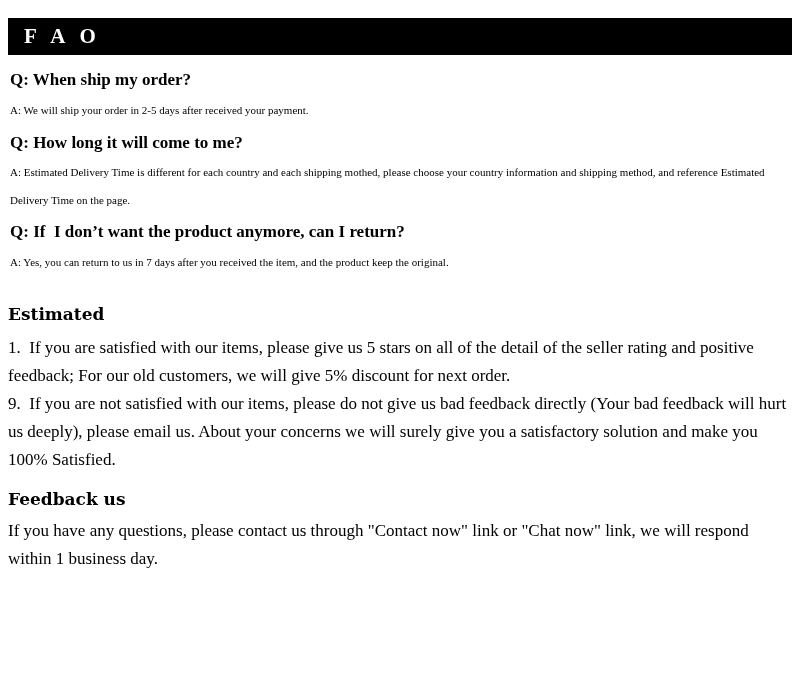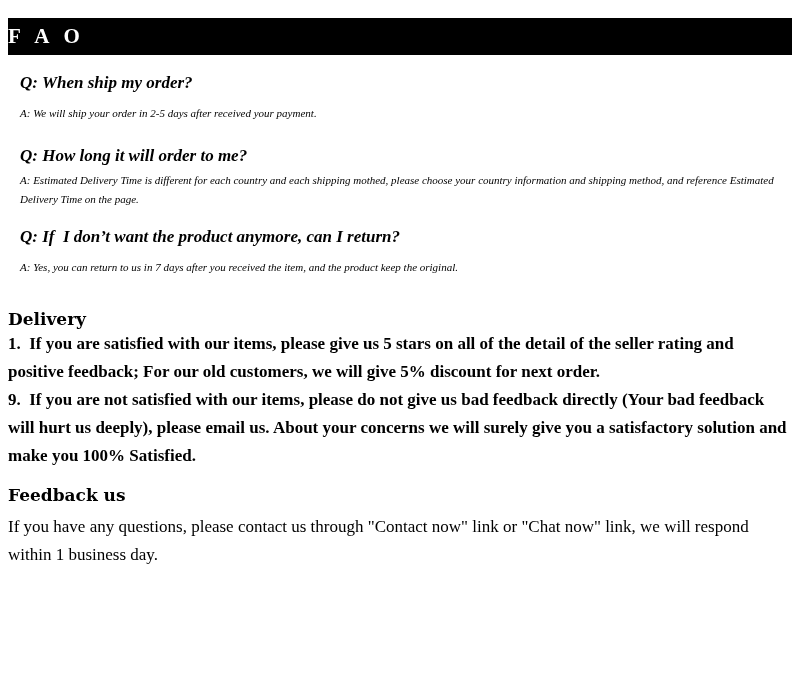--- a/index.html
+++ b/index.html
@@ -22,69 +22,68 @@
     box-sizing: border-box;
     padding: 0 8px;
   }
   
   .banner {
     margin-top: 18px;
     height: 37px;
     background: #000000;
     display: flex;
     align-items: center;
-    padding-left: 0;
+    padding-left: 16px;
     box-sizing: border-box;
   }
   .banner-title {
     color: #ffffff;
     font-family: "Liberation Serif", "DejaVu Serif", serif;
     font-weight: bold;
     font-size: 21px;
     letter-spacing: 5px;
     line-height: 1;
   }
   
   .faq {
     margin-top: 9px;
   }
   .qa {
-    margin: 12px;
-    font-style: italic;
+    margin: 2px;
   }
   .q {
     font-weight: bold;
     font-size: 17px;
     line-height: 31px;
     margin: 0;
     white-space: pre;
   }
   .a {
     font-weight: normal;
     font-size: 11px;
     line-height: 30px;
     margin: 0 0 1px 0;
     white-space: pre-wrap;
   }
   .a.multi {
-    line-height: 19px;
+    line-height: 28px;
   }
   
   .section-heading {
     font-family: "DejaVu Serif", "Liberation Serif", serif;
     font-weight: bold;
     font-size: 17px;
     line-height: 22px;
     margin: 0;
   }
   .feedback-block {
     margin-top: 26px;
   }
   .feedback-body {
-    font-weight: bold;
+    margin-top: 9px;
   }
   .para {
     font-size: 17px;
     line-height: 28px;
     margin: 0;
     white-space: pre-wrap;
   }
   .contact-block {
     margin-top: 14px;
   }
@@ -102,37 +101,37 @@
   </div>
 
   <div class="faq">
 
     <div class="qa">
       <p class="q">Q: When ship my order?</p>
       <p class="a">A: We will ship your order in 2-5 days after received your payment.</p>
     </div>
 
     <div class="qa">
-      <p class="q">Q: How long it will order to me?</p>
+      <p class="q">Q: How long it will come to me?</p>
       <p class="a multi">A: Estimated Delivery Time is different for each country and each shipping mothed, please choose your country information and shipping method, and reference Estimated Delivery Time on the page.</p>
     </div>
 
 
     <div class="qa">
       <p class="q">Q: If  I don’t want the product anymore, can I return?</p>
       <p class="a">A: Yes, you can return to us in 7 days after you received the item, and the product keep the original.</p>
     </div>
 
     <div class="qa">
     </div>
 
   </div>
 
   <div class="feedback-block">
-    <p class="section-heading">Delivery</p>
+    <p class="section-heading">Estimated</p>
     <div class="feedback-body">
       <p class="para">1.  If you are satisfied with our items, please give us 5 stars on all of the detail of the seller rating and positive feedback; For our old customers, we will give 5% discount for next order.</p>
       <p class="para">9.  If you are not satisfied with our items, please do not give us bad feedback directly (Your bad feedback will hurt us deeply), please email us. About your concerns we will surely give you a satisfactory solution and make you 100% Satisfied.</p>
     </div>
   </div>
 
   <div class="contact-block">
     <p class="section-heading">Feedback us</p>
     <div class="contact-body">
       <p class="para">If you have any questions, please contact us through "Contact now" link or "Chat now" link, we will respond within 1 business day.</p>

